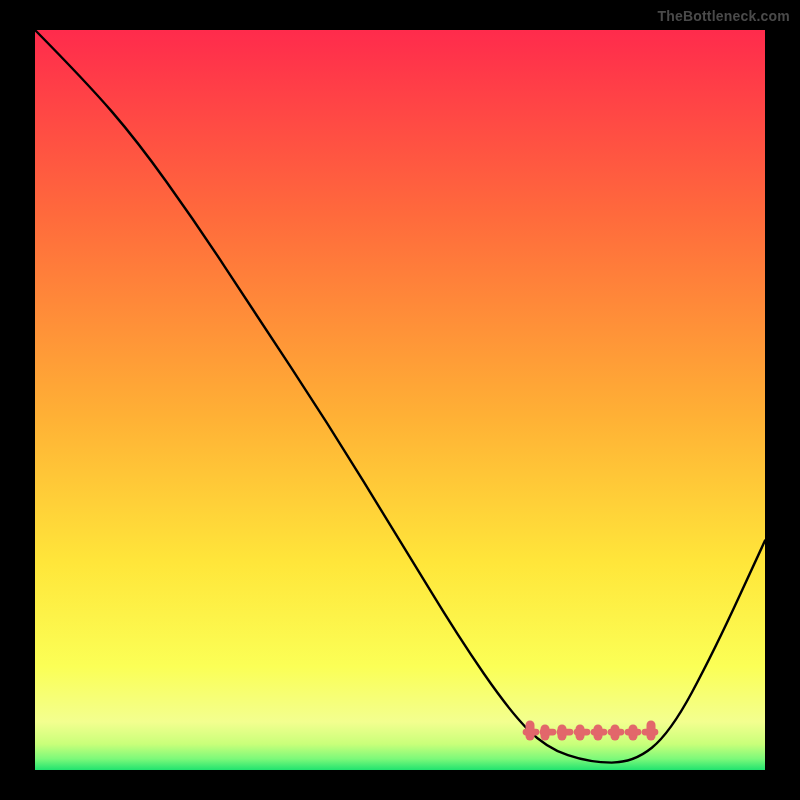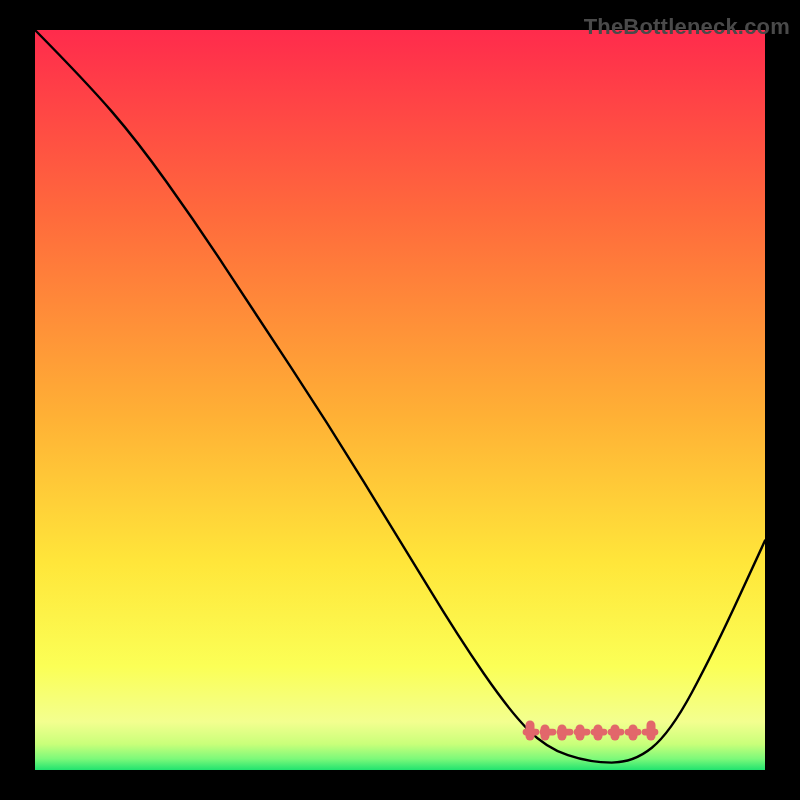--- a/index.html
+++ b/index.html
@@ -12,23 +12,23 @@
     font-family: Arial, Helvetica, sans-serif;
   }
   .outer {
     position: relative;
     width: 800px;
     height: 800px;
     background: #000;
   }
   .watermark {
     position: absolute;
-    top: 14px;
+    top: 8px;
     right: 10px;
-    font-size: 22px;
+    font-size: 14px;
     font-weight: 600;
     color: #4a4a4a;
     letter-spacing: 0.2px;
     z-index: 5;
     user-select: none;
   }
   svg.plot {
     position: absolute;
     left: 0;
     top: 0;

